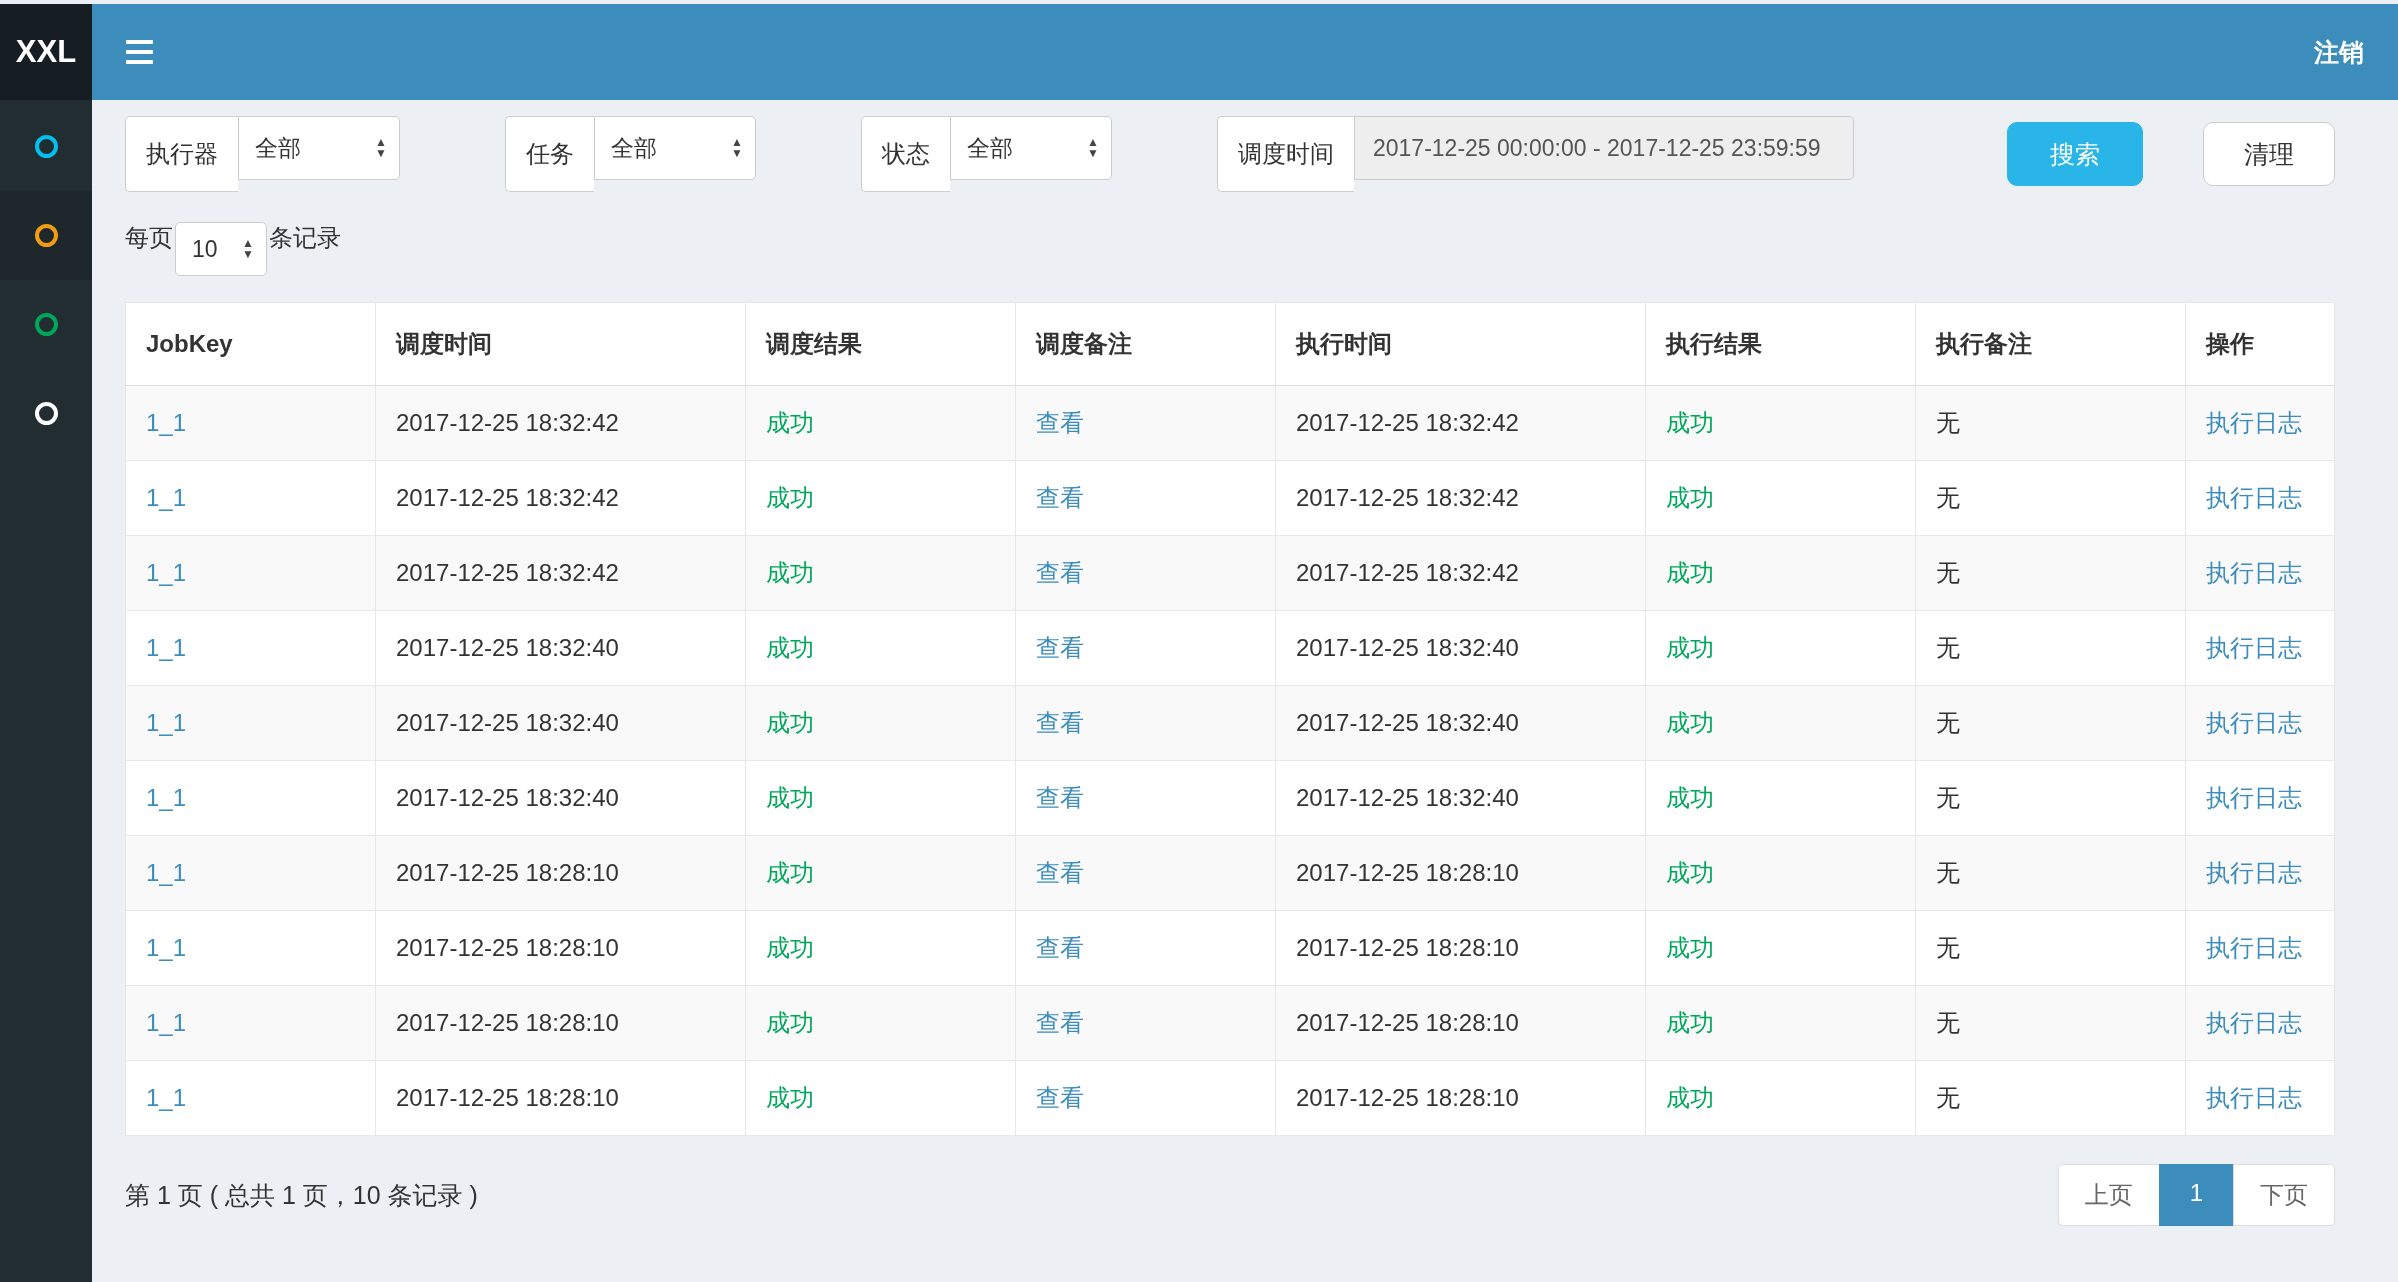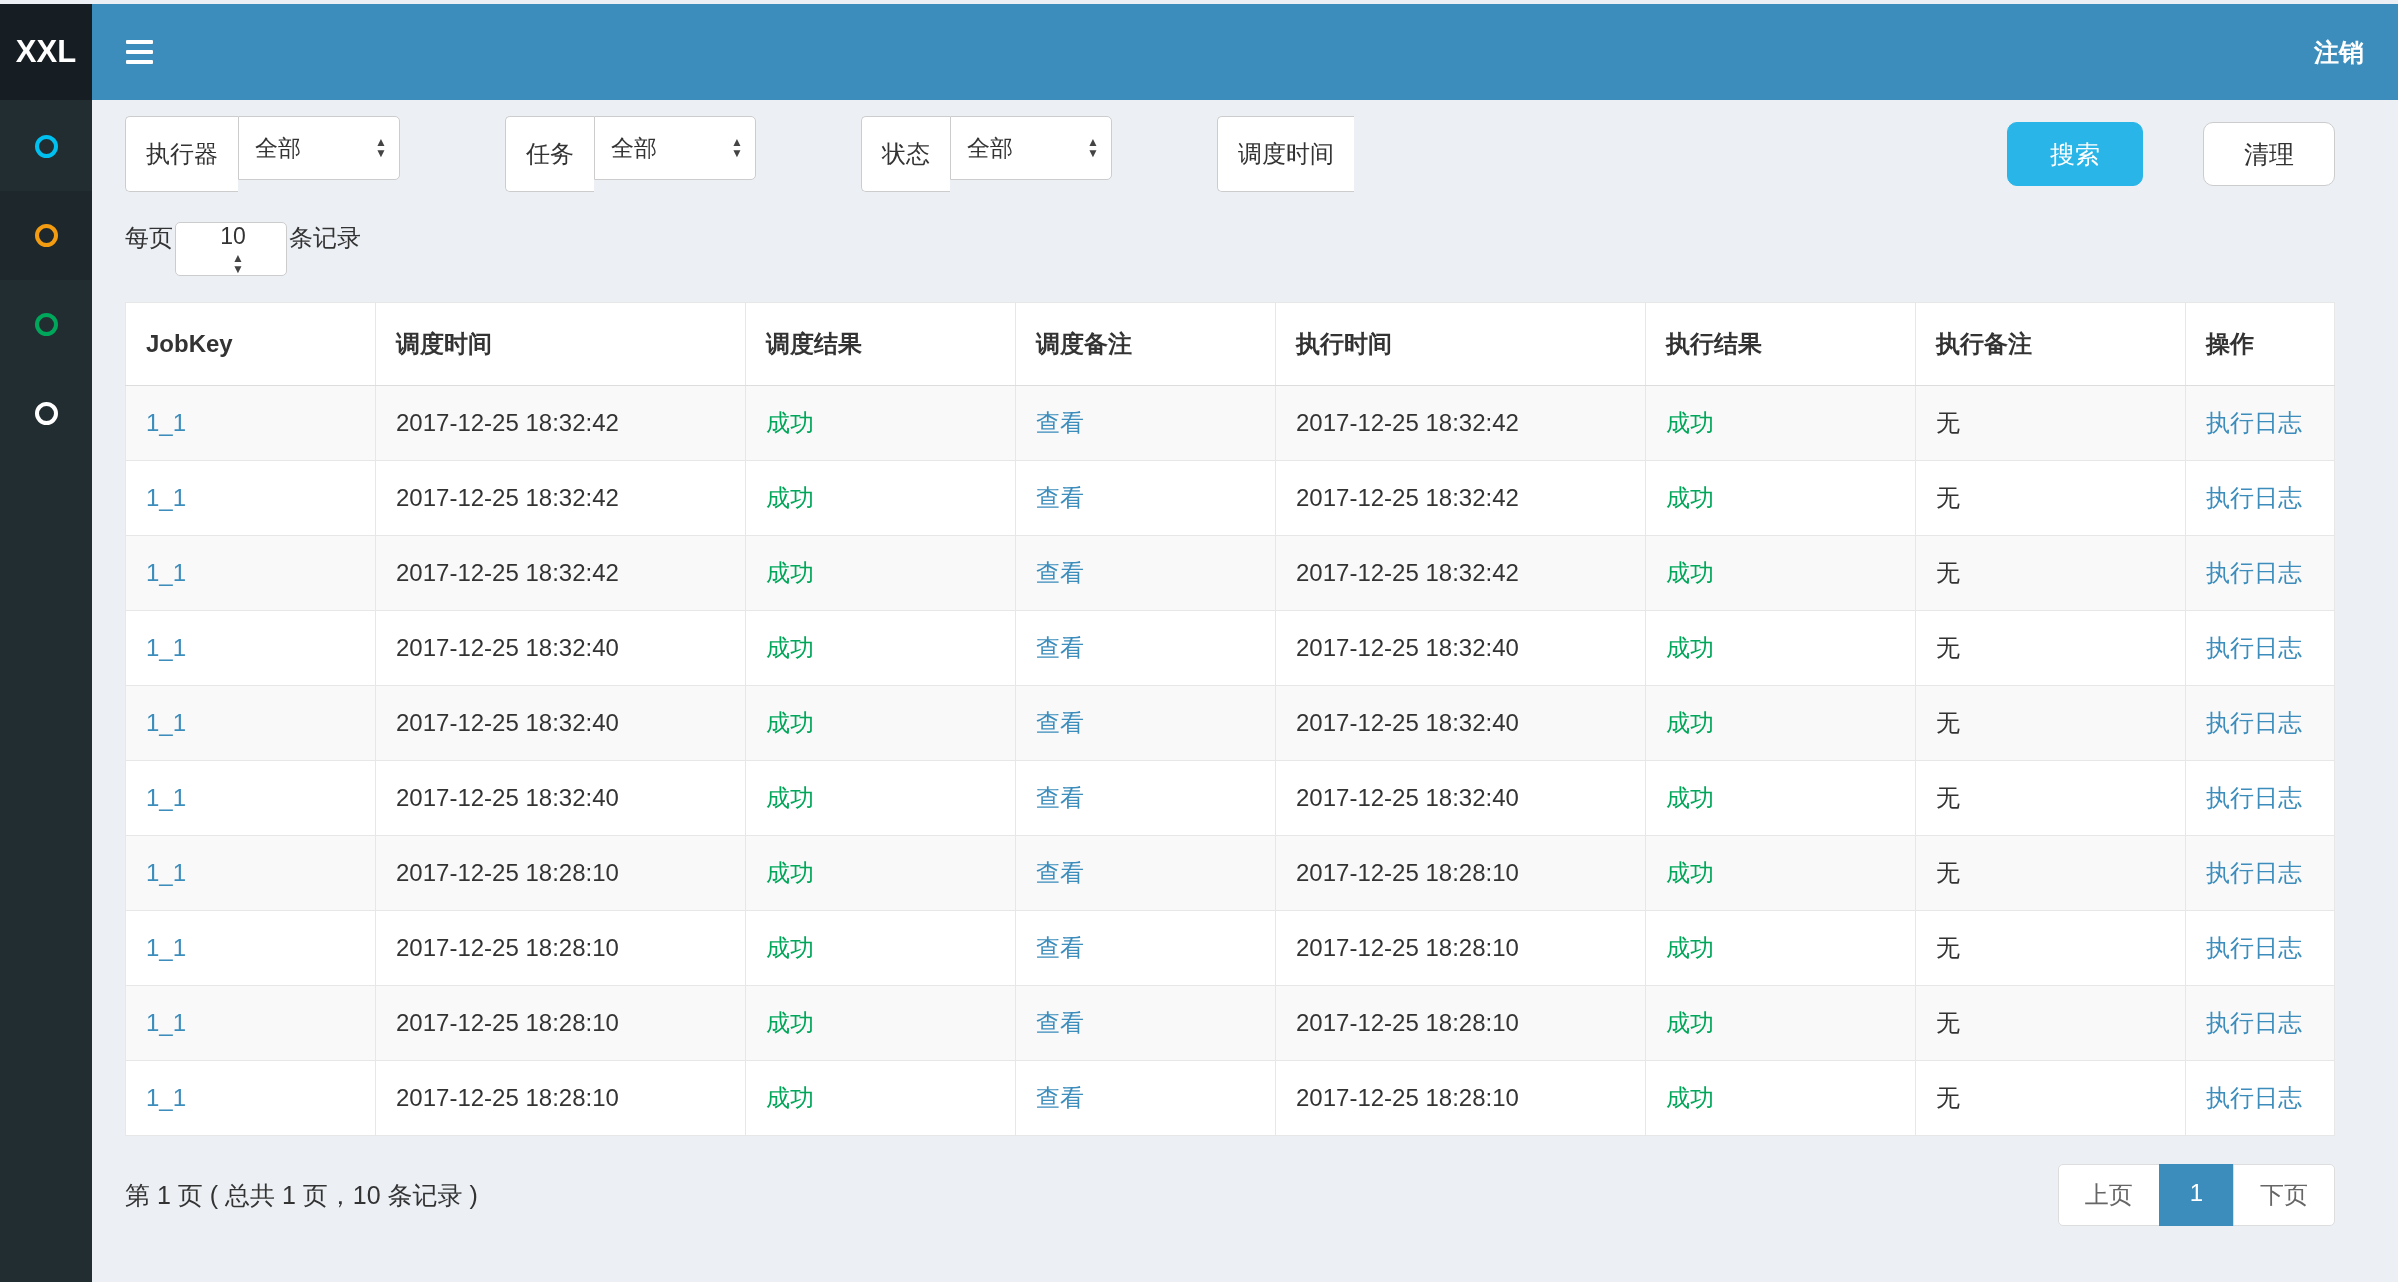--- a/index.html
+++ b/index.html
@@ -43,21 +43,21 @@
   .ig-label {
     display:inline-flex; align-items:center; border:1px solid #ccc; border-right:0;
     background:#fff; color:#333; font-size:24px; padding:0 20px; height:76px;
     border-radius:5px 0 0 5px; white-space:nowrap;
   }
   .select-box {
     display:inline-flex; align-items:center; justify-content:space-between;
     border:1px solid #ccc; background:#fff; height:64px; width:162px;
     padding:0 12px 0 16px; border-radius:0 5px 5px 0; font-size:23px; color:#333; cursor:pointer;
   }
-  .select-box.standalone { border-radius:5px; width:112px; height:54px;flex-direction:column; }
+  .select-box.standalone { border-radius:5px; width:92px; height:54px; }
   .stepper { display:inline-flex; flex-direction:column; align-items:center; font-size:12px; line-height:11px; color:#444; margin-left:10px; }
   .ig-input {
     display:inline-flex; align-items:center; border:1px solid #ccc; background:#eee;
     color:#555; font-size:23px; padding:0 18px; height:64px; width:500px;
     border-radius:0 5px 5px 0; white-space:nowrap; overflow:hidden; cursor:text;
   }
   .gap { margin-right:105px; }
   .btn { height:64px; font-size:25px; border-radius:10px; cursor:pointer; }
   .btn-search {
     margin-left:auto; background:var(--search-button,#29b5e8); border:1px solid var(--search-button,#29b5e8);
@@ -162,20 +162,21 @@
         <span>全部</span>
         <span class="stepper">
           <span>▲</span>
             <span>▼</span>
         </span>
       </span>
     </div>
 
     <div class="input-group">
       <span class="ig-label">调度时间</span>
+      <span class="ig-input">2017-12-25 00:00:00 - 2017-12-25 23:59:59</span>
     </div>
 
     <button class="btn btn-search">搜索</button>
     <button class="btn btn-clear">清理</button>
   </div>
 
   <div class="pagesize-row">
     <span>每页</span>
     <span class="select-box standalone">
       <span>10</span>

